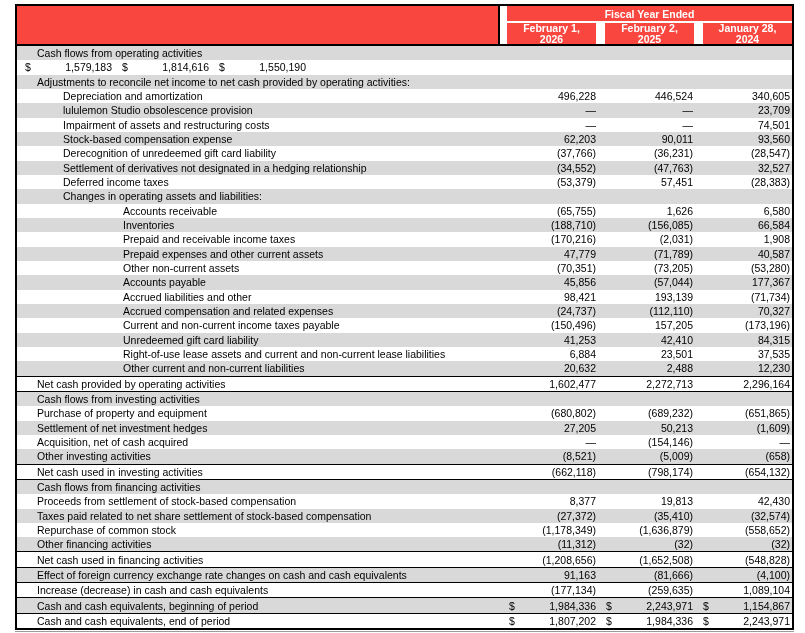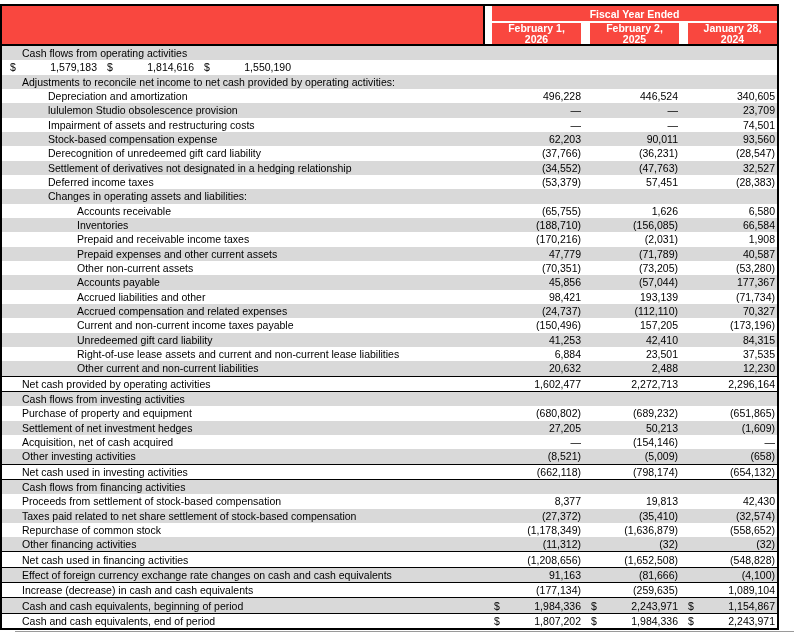--- a/index.html
+++ b/index.html
@@ -2,21 +2,21 @@
 <html style="--red: #f9473f;"><head>
 <meta charset="utf-8">
 <style>
   html,body{margin:0;padding:0;background:#fff;}
   .page{
     position:relative;width:805px;height:633px;background:#ffffff;
     font-family:"Liberation Sans","DejaVu Sans",sans-serif;
     color:#000;overflow:hidden;
   }
   .fin-table{
-    position:absolute;left:0;top:4px;width:779px;height:626px;
+    position:absolute;left:15px;top:4px;width:779px;height:626px;
     border:2px solid #000;box-sizing:border-box;background:#fff;
     display:flex;flex-direction:column;
   }
   
   .thead{height:38px;flex:0 0 38px;display:flex;border-bottom:2px solid #000;box-sizing:content-box;}
   .h-label-block{width:481px;flex:0 0 481px;background:var(--red);}
   .h-divider{width:2px;flex:0 0 2px;background:#000;}
   .h-gap{width:7px;flex:0 0 7px;background:#fff;}
   .h-right{flex:1;display:flex;flex-direction:column;}
   .h-group{height:15px;flex:0 0 15px;background:var(--red);color:#fff;
@@ -28,21 +28,21 @@
     align-items:center;justify-content:center;text-align:center;}
   .h-colgap{width:9px;flex:0 0 9px;background:#fff;}
   
   .tbody{flex:1;display:flex;flex-direction:column;}
   .row{flex:1;display:flex;align-items:center;font-size:10.5px;box-sizing:border-box;}
   .row.shaded{background:#d9d9d9;}
   .row.bt{border-top:1.5px solid #000;}
   .cell-label{flex:1;white-space:nowrap;overflow:hidden;padding-left:20px;}
   .ind-1 .cell-label{padding-left:20px;}
   .ind-2 .cell-label{padding-left:46px;}
-  .ind-3 .cell-label{padding-left:75px;}
+  .ind-3 .cell-label{padding-left:106px;}
   .cell-num{width:97px;flex:0 0 97px;position:relative;text-align:right;
     padding-right:2px;box-sizing:border-box;white-space:nowrap;}
   .dollar{position:absolute;left:8px;top:50%;transform:translateY(-50%);}
   .bottom-rule{position:absolute;left:15px;width:779px;top:631px;height:1px;background:#9a9a9a;}
 </style>
 </head>
 <body>
 
 <div class="page">
   <div class="fin-table">

